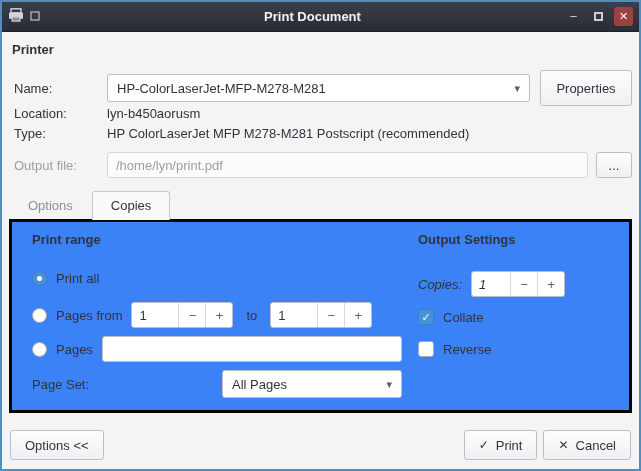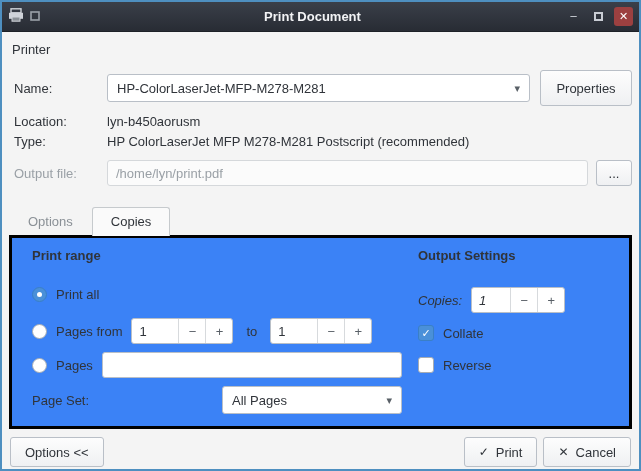--- a/index.html
+++ b/index.html
@@ -31,22 +31,22 @@
   .tb-right { margin-left:auto; display:flex; align-items:center; gap:6px; z-index:2; }
   .tb-btn {
     width:19px; height:19px; border-radius:3px;
     display:flex; align-items:center; justify-content:center;
     color:#c9cdd4; font-size:13px; line-height:1;
   }
   .tb-btn .maxbox { width:9px; height:9px; border:2px solid #c9cdd4; display:block; }
   .tb-btn.close { background:#9c4040; color:#fff; font-size:11px; }
   
   .content { flex:1; display:flex; flex-direction:column; padding:0 7px; }
-  .section-heading { font-weight:normal; margin:10px 0 13px 3px; }
-  .row { display:flex; align-items:center; margin-bottom:8px; }
+  .section-heading { font-weight:bold; margin:10px 0 13px 3px; }
+  .row { display:flex; align-items:center; }
   .row.info { margin-bottom:5px; }
   .label-col { flex:0 0 98px; padding-left:5px; }
   .dim { color:#9aa0a6; }
   .combo {
     height:28px; background:#fff; border:1px solid #b9bfc7; border-radius:3px;
     display:flex; align-items:center; padding:0 9px; flex:1;
   }
   .combo .arrow { margin-left:auto; color:#596067; font-size:11px; }
   .btn {
     height:36px; background:linear-gradient(#fdfdfd,#eff0f2);

